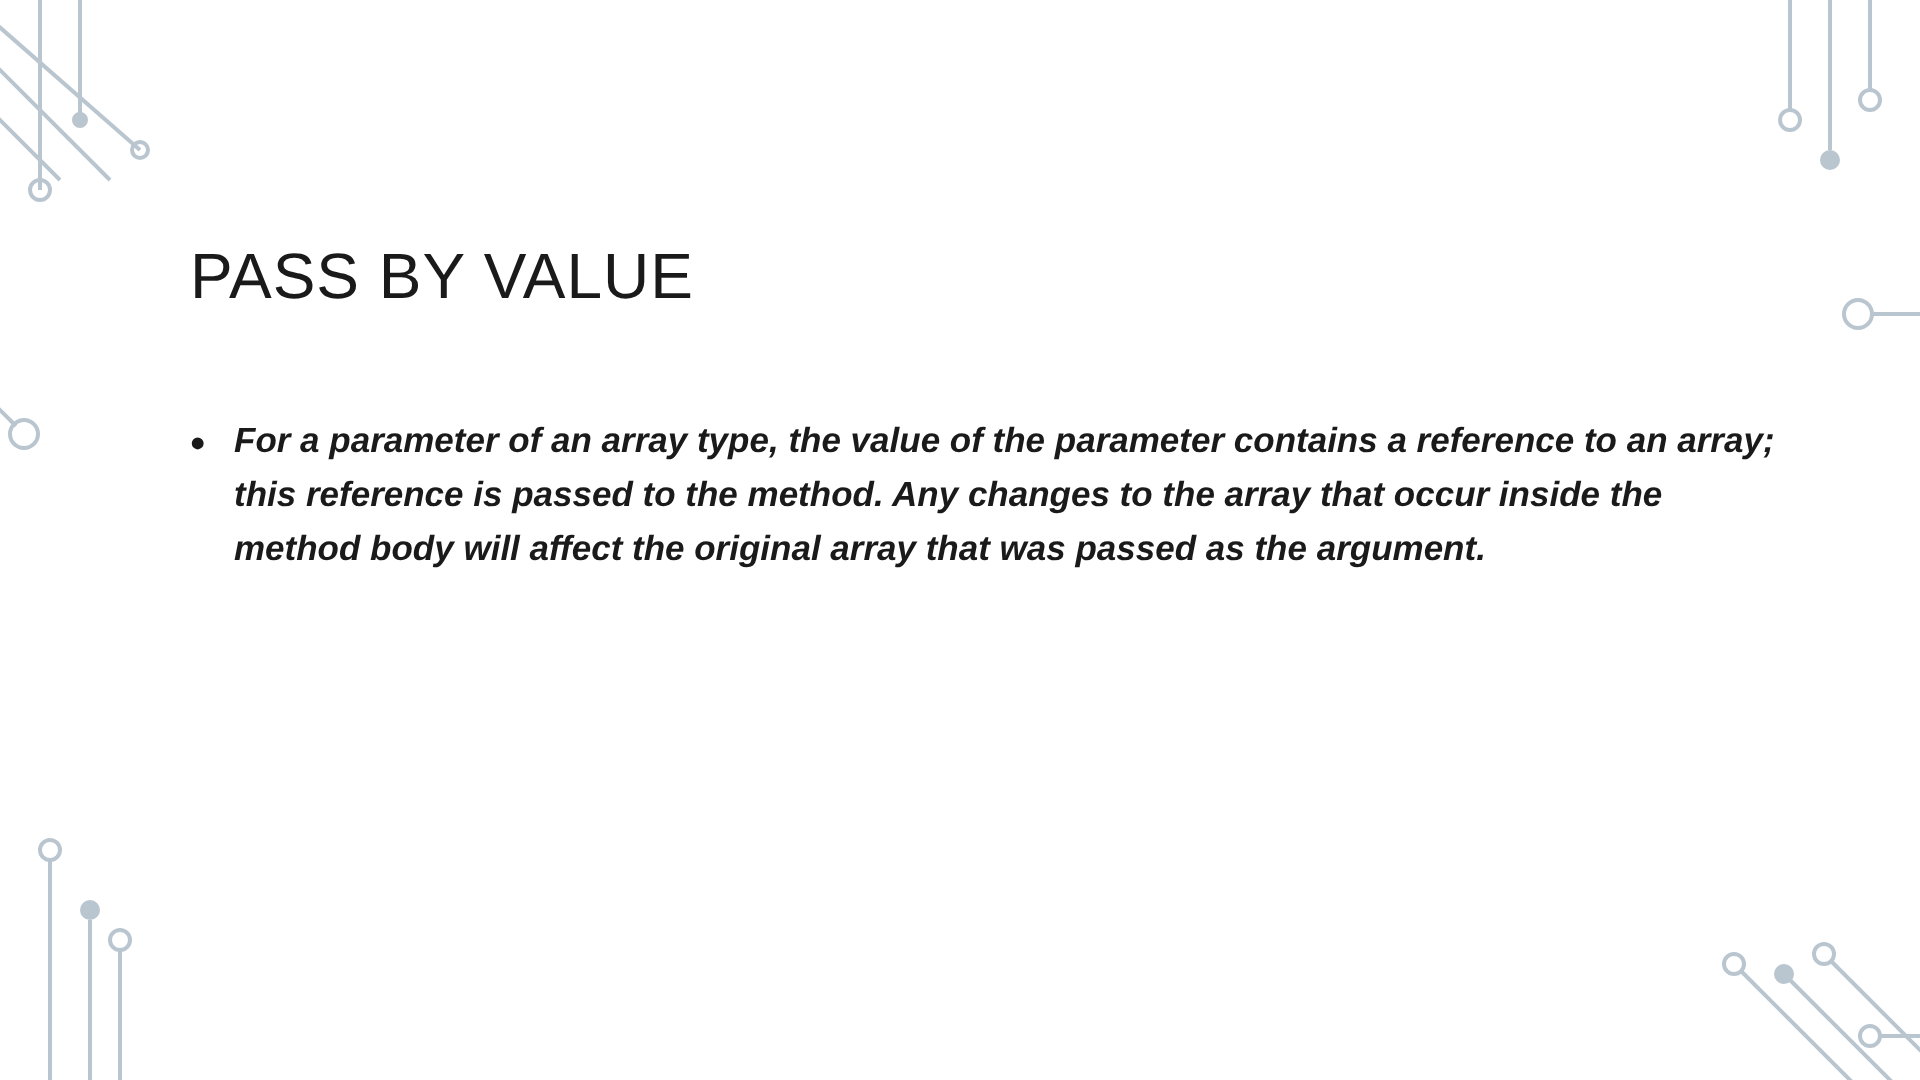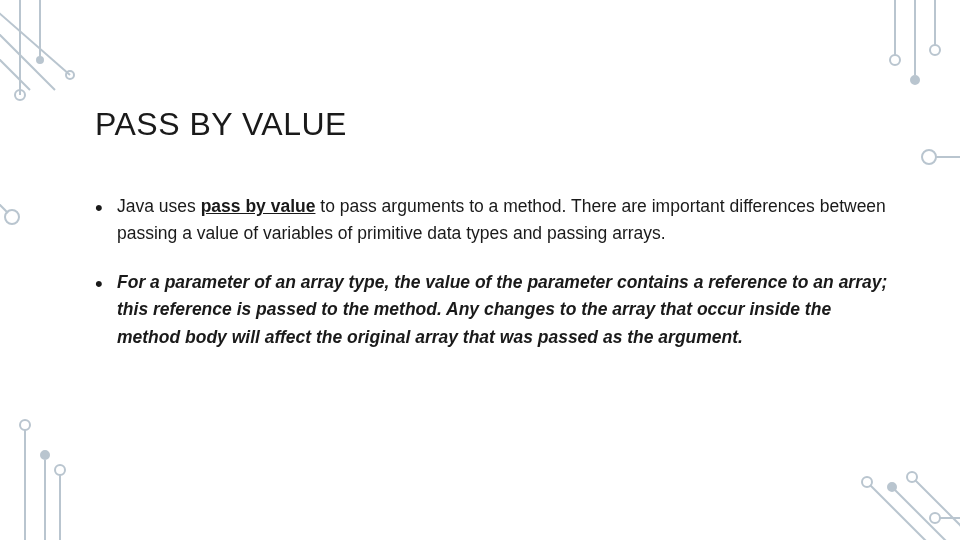--- a/index.html
+++ b/index.html
@@ -14,21 +14,21 @@
   }
   .bg-svg {
     position: absolute;
     top: 0; left: 0;
     width: 960px;
     height: 540px;
     pointer-events: none;
   }
   .content {
     position: absolute;
-    top: 106px;
+    top: 120px;
     left: 95px;
     width: 800px;
   }
   .title {
     font-size: 32px;
     font-weight: 400;
     letter-spacing: 0.5px;
     margin-bottom: 50px;
   }
   .bullets {
@@ -95,19 +95,16 @@
     <circle cx="912" cy="477" r="5"></circle>
     <line x1="970" y1="518" x2="940" y2="518"></line>
     <circle cx="935" cy="518" r="5"></circle>
   </g>
 </svg>
 
 <div class="content">
   <h1 class="title">PASS BY VALUE</h1>
   <ul class="bullets">
     <li>
-      <span>Java uses </span><span class="em">pass by value</span><span> to pass arguments to a method. There are important differences between passing a value of variables of primitive data types and passing arrays.</span>
-    </li>
-    <li>
       <span class="em2">For a parameter of an array type, the value of the parameter contains a reference to an array; this reference is passed to the method. Any changes to the array that occur inside the method body will affect the original array that was passed as the argument.</span>
     </li>
   </ul>
 </div>
 
 </body></html>

